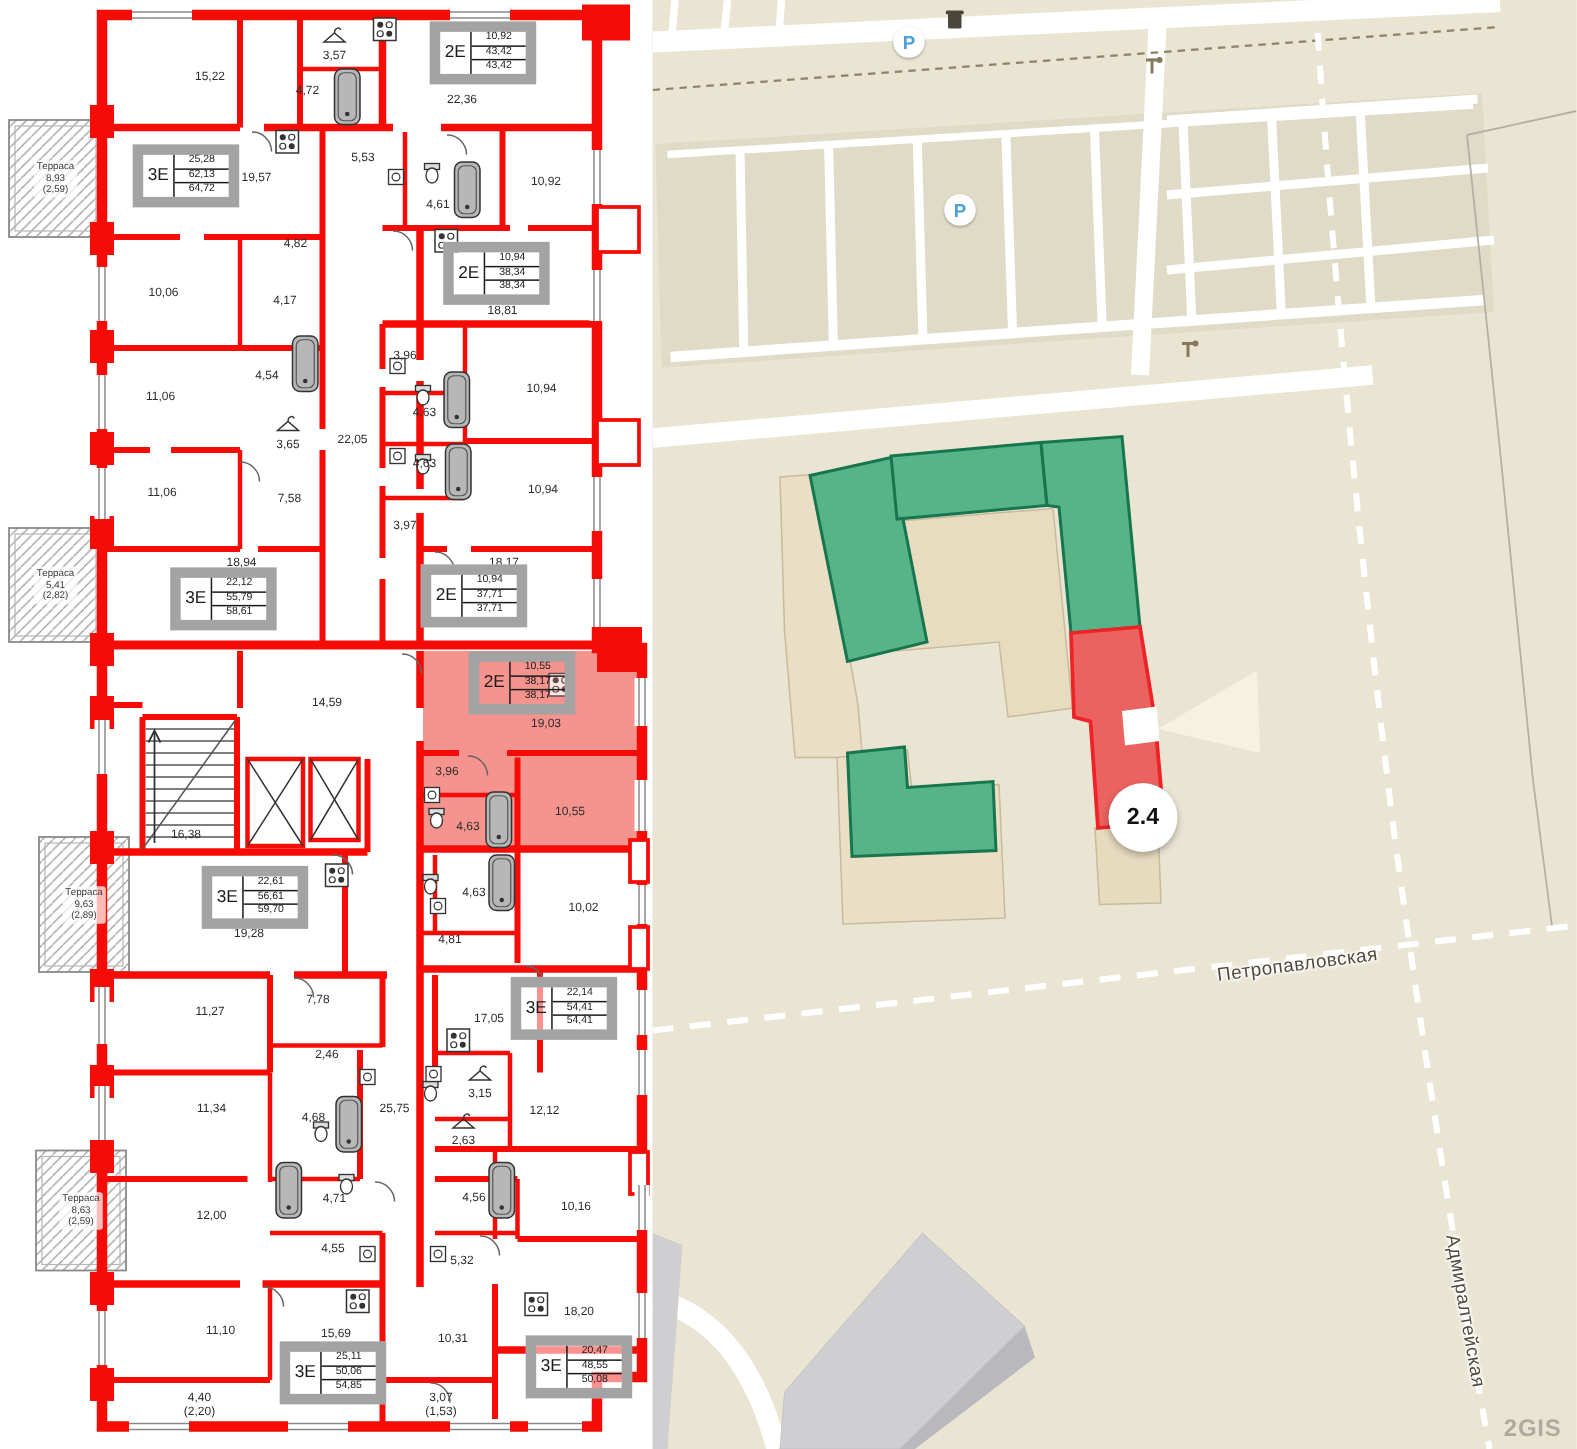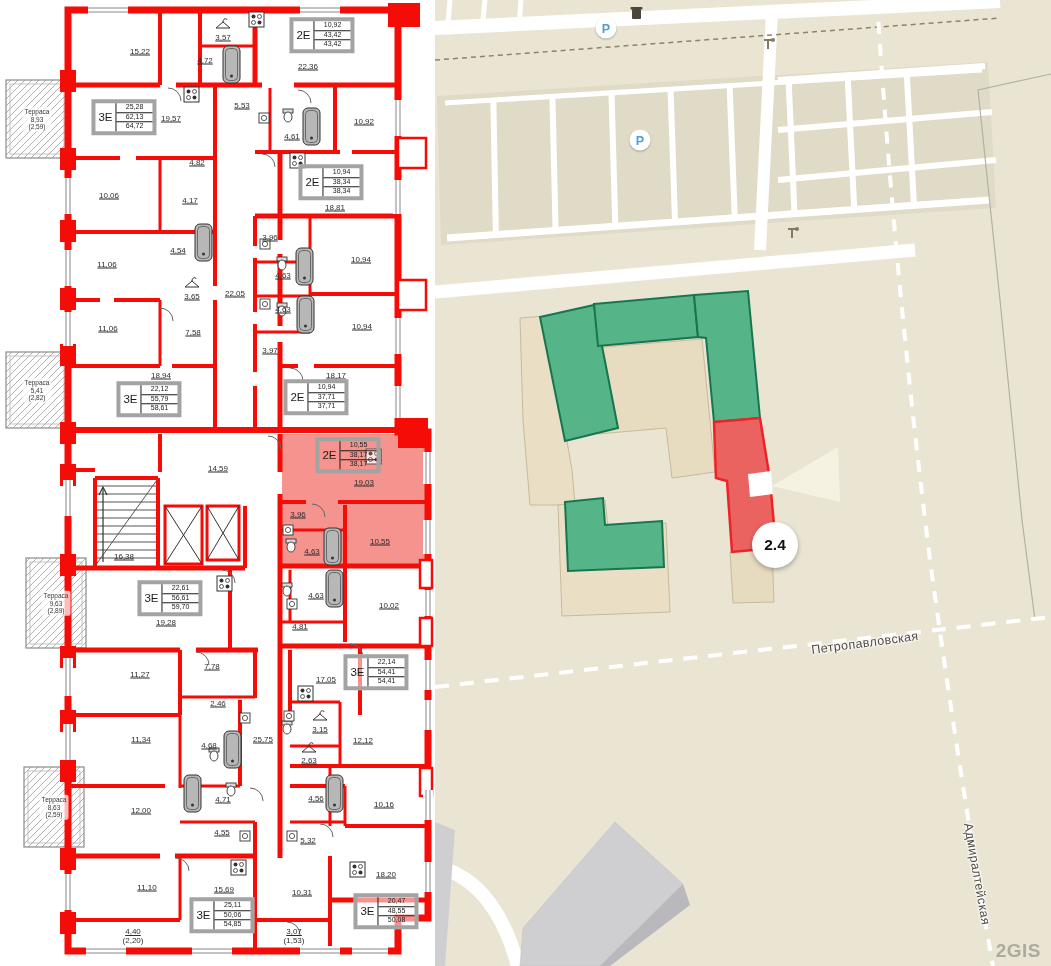--- a/index.html
+++ b/index.html
@@ -4,40 +4,40 @@
 <style>
   html,body{margin:0;padding:0}
   body{width:1051px;height:966px;position:relative;overflow:hidden;
        font-family:"Liberation Sans",sans-serif;background:#fff}
   #plan{position:absolute;left:0;top:0;width:435px;height:966px;background:#fff}
   #map{position:absolute;left:435px;top:0;width:616px;height:966px;background:#eae5d3;overflow:hidden}
   svg{position:absolute;left:0;top:0;display:block}
   #plan-labels,#map-labels{position:absolute;left:0;top:0;width:100%;height:100%;pointer-events:none}
   .room-label{position:absolute;transform:translate(-50%,-50%);font-size:8px;line-height:9px;
       color:#2d2d2d;text-align:center;white-space:nowrap}
-  .room-label .a{text-decoration:underline;text-underline-offset:1px}
-  .apt{position:absolute;transform:translate(-50%,-50%);display:flex;border:4px solid #a3a3a3;background:rgba(255,255,255,0.55)}
+  .room-label .a{text-underline-offset:1px}
+  .apt{position:absolute;transform:translate(-50%,-50%);display:flex;border:7px solid #a3a3a3;background:rgba(255,255,255,0.55)}
   .apt.sel{background:rgba(246,150,145,0.25)}
   .apt-type{font-size:11.5px;color:#1b1b1b;display:flex;align-items:center;padding:0 3px;border-right:1px solid #1b1b1b}
   .apt-vals{display:flex;flex-direction:column}
   .apt-vals i{font-style:normal;font-size:7px;line-height:8.5px;min-width:30px;text-align:center;
       padding:0 3px;color:#1b1b1b;border-top:1px solid #1b1b1b}
   .apt-vals i:first-child{border-top:none}
   .ter-label{position:absolute;transform:translate(-50%,-50%);font-size:6.5px;line-height:7.5px;
       text-align:center;color:#3a3a3a;background:rgba(255,255,255,0.72);padding:1px 2px;border-radius:2px}
   .p-icon{position:absolute;width:21px;height:21px;border-radius:50%;background:#fff;
       box-shadow:0 1px 2px rgba(0,0,0,.28);color:#4d9fd6;font-weight:bold;font-size:12.5px;
       display:flex;align-items:center;justify-content:center;transform:translate(-50%,-50%);pointer-events:auto}
   #marker{position:absolute;width:46px;height:46px;border-radius:50%;background:#fff;
       box-shadow:0 2px 5px rgba(0,0,0,.3);color:#111;font-weight:bold;font-size:15.5px;
       display:flex;align-items:center;justify-content:center;transform:translate(-50%,-50%);pointer-events:auto}
   .street{position:absolute;font-size:12.5px;color:#4f4b42;letter-spacing:.4px;white-space:nowrap;
       transform:translate(-50%,-50%) rotate(var(--r,0deg));
       text-shadow:0 0 2px #fff,0 0 2px #fff,0 0 3px #fff,1px 1px 2px #fff,-1px -1px 2px #fff}
-  #logo{position:absolute;right:10px;bottom:4px;font-size:19px;font-weight:bold;color:#adaba0;letter-spacing:.5px}
+  #logo{position:absolute;right:10px;bottom:4px;font-size:16px;font-weight:bold;color:#adaba0;letter-spacing:.5px}
 </style>
 </head>
 <body>
 
 <div id="app">
   <div id="plan">
     <svg id="plan-svg" width="435" height="966">
         <defs>
           <pattern id="hatch" patternUnits="userSpaceOnUse" width="7" height="7">
             <path d="M0,7 L7,0" stroke="#9a9a9a" stroke-width="0.8"></path>
@@ -583,19 +583,19 @@
           <circle cx="5" cy="1" r="2" fill="#857a5e"></circle>
         </g>
       </svg>
     <div id="map-labels">
       <div class="p-icon" id="p1" style="left: 171px; top: 28px;">
           <span>P</span>
         </div>
       <div class="p-icon" id="p2" style="left: 205px; top: 140px;">
           <span>P</span>
         </div>
-      <div id="marker" style="left: 340px; top: 545px;">2.4</div>
+      <div id="marker" style="left: 327px; top: 545px;">2.4</div>
       <div class="street" id="street0" style="left: 430px; top: 643px; --r: -7.5deg;">Петропавловская</div>
       <div class="street" id="street1" style="left: 542px; top: 874px; --r: 80deg;">Адмиралтейская</div>
       <div id="logo">2GIS</div>
     </div>
   </div>
 </div>
 
 </body></html>

